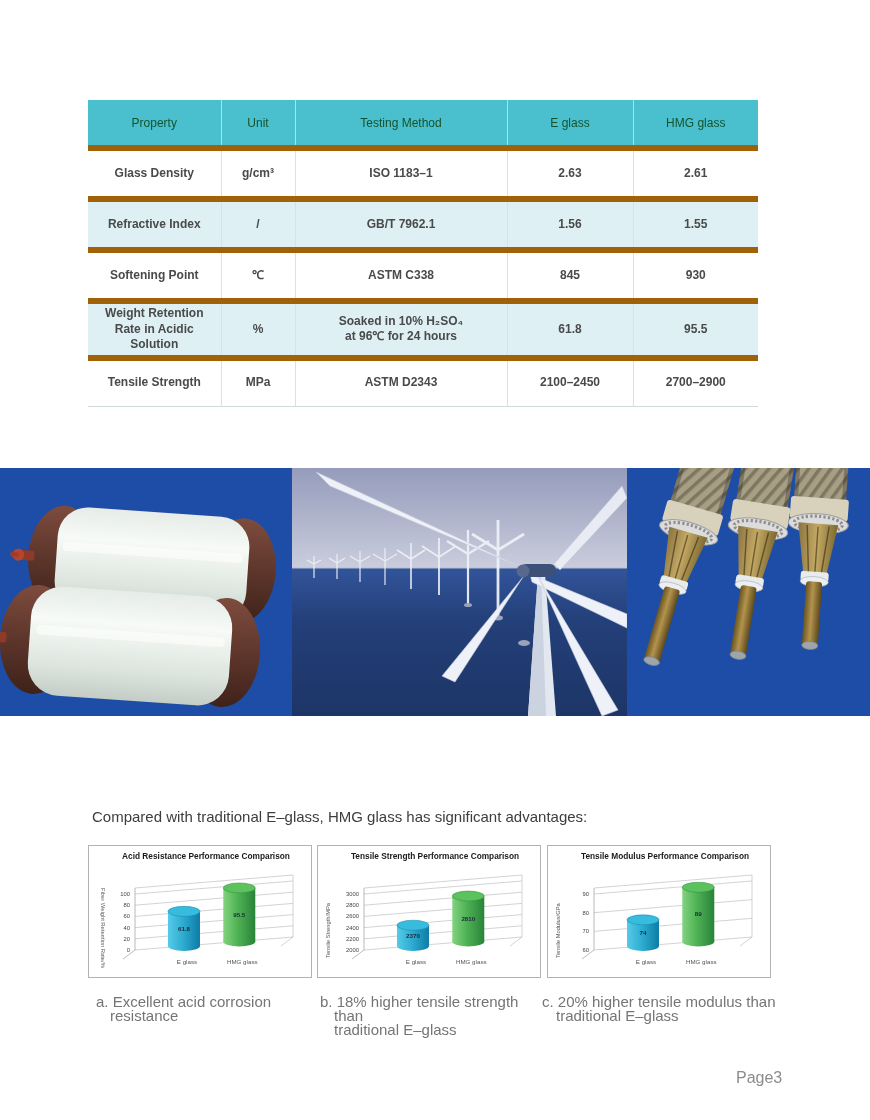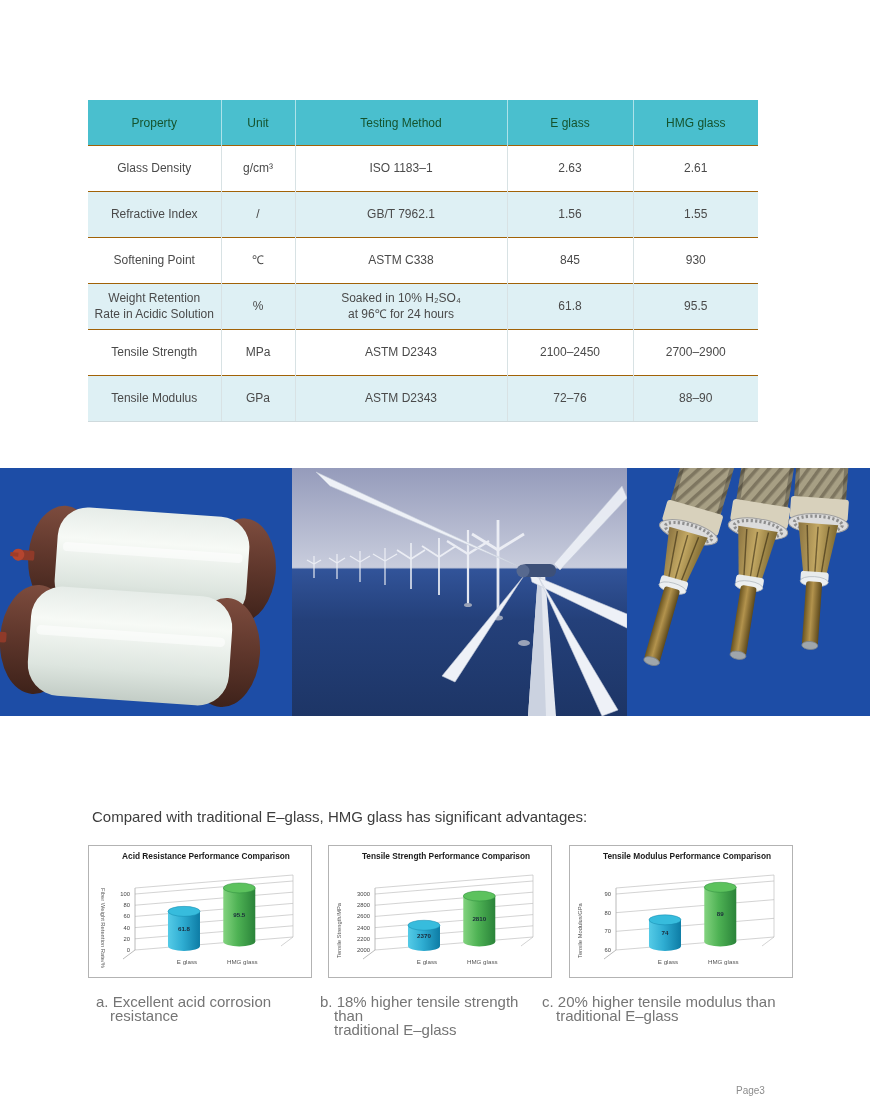--- a/index.html
+++ b/index.html
@@ -17,22 +17,22 @@
     position:absolute;left:88px;top:100px;width:670px;
     border-collapse:collapse;table-layout:fixed;font-size:12px;
   }
   .perf-table th{
     background:#4abfce;color:#14532d;font-weight:400;height:43px;
     border-right:1px solid rgba(255,255,255,.55);
   }
   .perf-table th:last-child{border-right:none;}
   .perf-table td{
     height:41px;text-align:center;color:#4a4a4a;
-    border-top:1px solid #a16207;border-right:1px solid #d8e2e4;
-    white-space:pre-line;line-height:1.3;padding:2px 4px;
+    border-top:6px solid #a16207;border-right:1px solid #d8e2e4;
+    white-space:pre-line;line-height:1.3;padding:2px 4px;font-weight:bold;
   }
   .perf-table td:last-child{border-right:none;}
   .perf-table tbody tr:nth-child(even) td{background:#def0f4;}
   .perf-table tbody tr:nth-child(odd) td{background:#ffffff;}
   .perf-table tbody tr:last-child td{border-bottom:1px solid #cfdadd;}
   
   .photo-band{
     position:absolute;left:0;top:468px;width:870px;height:248px;
     background:#1d4da6;overflow:hidden;
   }
@@ -40,31 +40,31 @@
   .photo-left{left:0;width:292px;}
   .photo-mid{left:292px;width:335px;}
   .photo-right{left:627px;width:243px;}
   
   .compare-heading{
     position:absolute;left:92px;top:808px;font-size:15px;color:#3d3d3d;
   }
   .charts-row{position:absolute;left:88px;top:845px;white-space:nowrap;}
   .chart-panel{
     display:inline-block;vertical-align:top;width:222px;height:131px;
-    border:1px solid #b3b3b3;background:#ffffff;margin-right:12px;
+    border:1px solid #b3b3b3;background:#ffffff;margin-right:1px;
   }
   .chart-panel svg{display:block;width:222px;height:131px;font-family:"Liberation Sans",sans-serif;}
   .caption{
     position:absolute;top:995px;font-size:15px;color:#757575;line-height:14px;
     white-space:pre-line;padding-left:14px;text-indent:-14px;
   }
   .caption-a{left:96px;width:220px;}
   .caption-b{left:320px;width:210px;}
   .caption-c{left:542px;width:220px;}
-  .page-footer{position:absolute;left:736px;top:1069px;font-size:10px;color:#8c8c8c;margin-top:16px;}
+  .page-footer{position:absolute;left:736px;top:1069px;font-size:16px;color:#8c8c8c;}
 </style>
 </head>
 <body>
 
 <div class="page">
 
 
   <table class="perf-table">
     <colgroup>
       <col style="width:133px">
@@ -112,27 +112,20 @@
 at 96℃ for 24 hours</td>
         <td>61.8</td>
         <td>95.5</td>
       </tr>
       <tr>
         <td>Tensile Strength</td>
         <td>MPa</td>
         <td>ASTM D2343</td>
         <td>2100–2450</td>
         <td>2700–2900</td>
-      </tr>
-      <tr>
-        <td>Tensile Modulus</td>
-        <td>GPa</td>
-        <td>ASTM D2343</td>
-        <td>72–76</td>
-        <td>88–90</td>
       </tr>
     </tbody>
   </table>
 
   <div class="photo-band">
 
     <svg class="photo-left" viewBox="0 0 292 248">
       <defs>
         <linearGradient id="cylBody" x1="0" y1="0" x2="0" y2="1">
           <stop offset="0" stop-color="#e6ece8"></stop>

